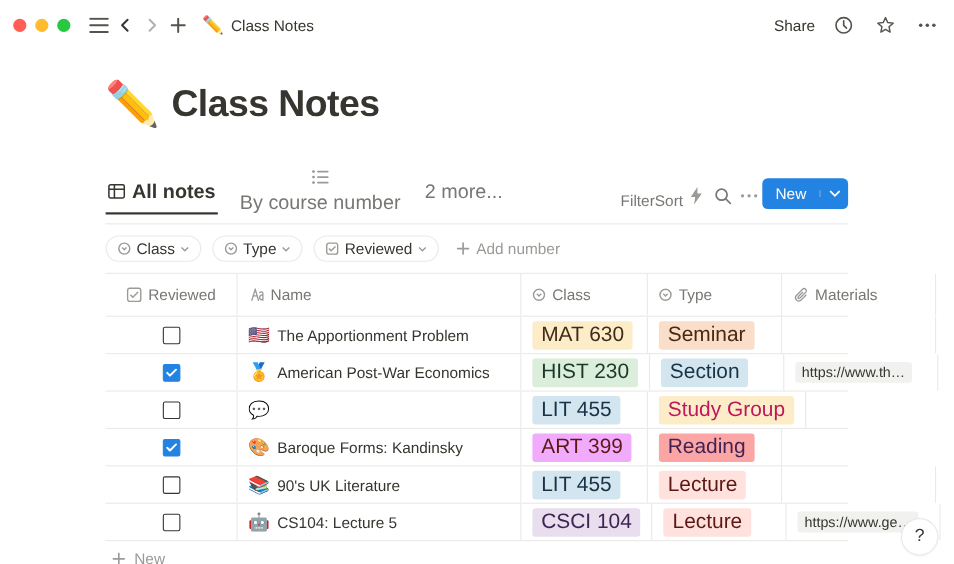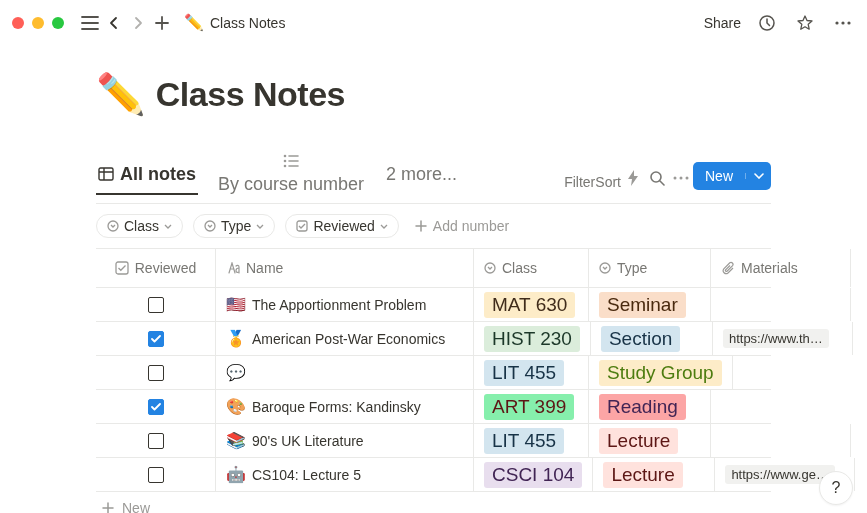--- a/index.html
+++ b/index.html
@@ -305,39 +305,39 @@
           <div class="cell c-chk">
             <div class="chk"></div>
           </div>
           <div class="cell c-name">
             <span class="emj">💬</span>
           </div>
           <div class="cell c-class">
             <span class="tag" style="background: rgb(211, 229, 239); color: rgb(24, 51, 71);">LIT 455</span>
           </div>
           <div class="cell c-type">
-            <span class="tag" style="background: rgb(253, 236, 200); color: #4d7c0f; text-align: right;">Study Group</span>
+            <span class="tag" style="background: rgb(253, 236, 200); color: #be185d; text-align: right;">Study Group</span>
           </div>
           <div class="cell c-mat"></div>
           <div class="cell c-tail"></div>
         </div>
         <div class="row">
           <div class="cell c-chk">
             <div class="chk checked">
               <svg width="10" height="8" viewBox="0 0 10 8">
                 <path d="M1 4l2.5 2.5L9 1" stroke="#fff" stroke-width="1.8" fill="none" stroke-linecap="round" stroke-linejoin="round"></path>
               </svg>
             </div>
           </div>
           <div class="cell c-name">
             <span class="emj">🎨</span>
             <span class="title">Baroque Forms: Kandinsky</span>
           </div>
           <div class="cell c-class">
-            <span class="tag" style="background: #86efac; color: rgb(93, 23, 21);">ART 399</span>
+            <span class="tag" style="background: #f0abfc; color: rgb(93, 23, 21);">ART 399</span>
           </div>
           <div class="cell c-type">
             <span class="tag" style="background: #fca5a5; color: rgb(65, 36, 84);">Reading</span>
           </div>
           <div class="cell c-tail"></div>
         </div>
         <div class="row">
           <div class="cell c-chk">
             <div class="chk"></div>
           </div>

